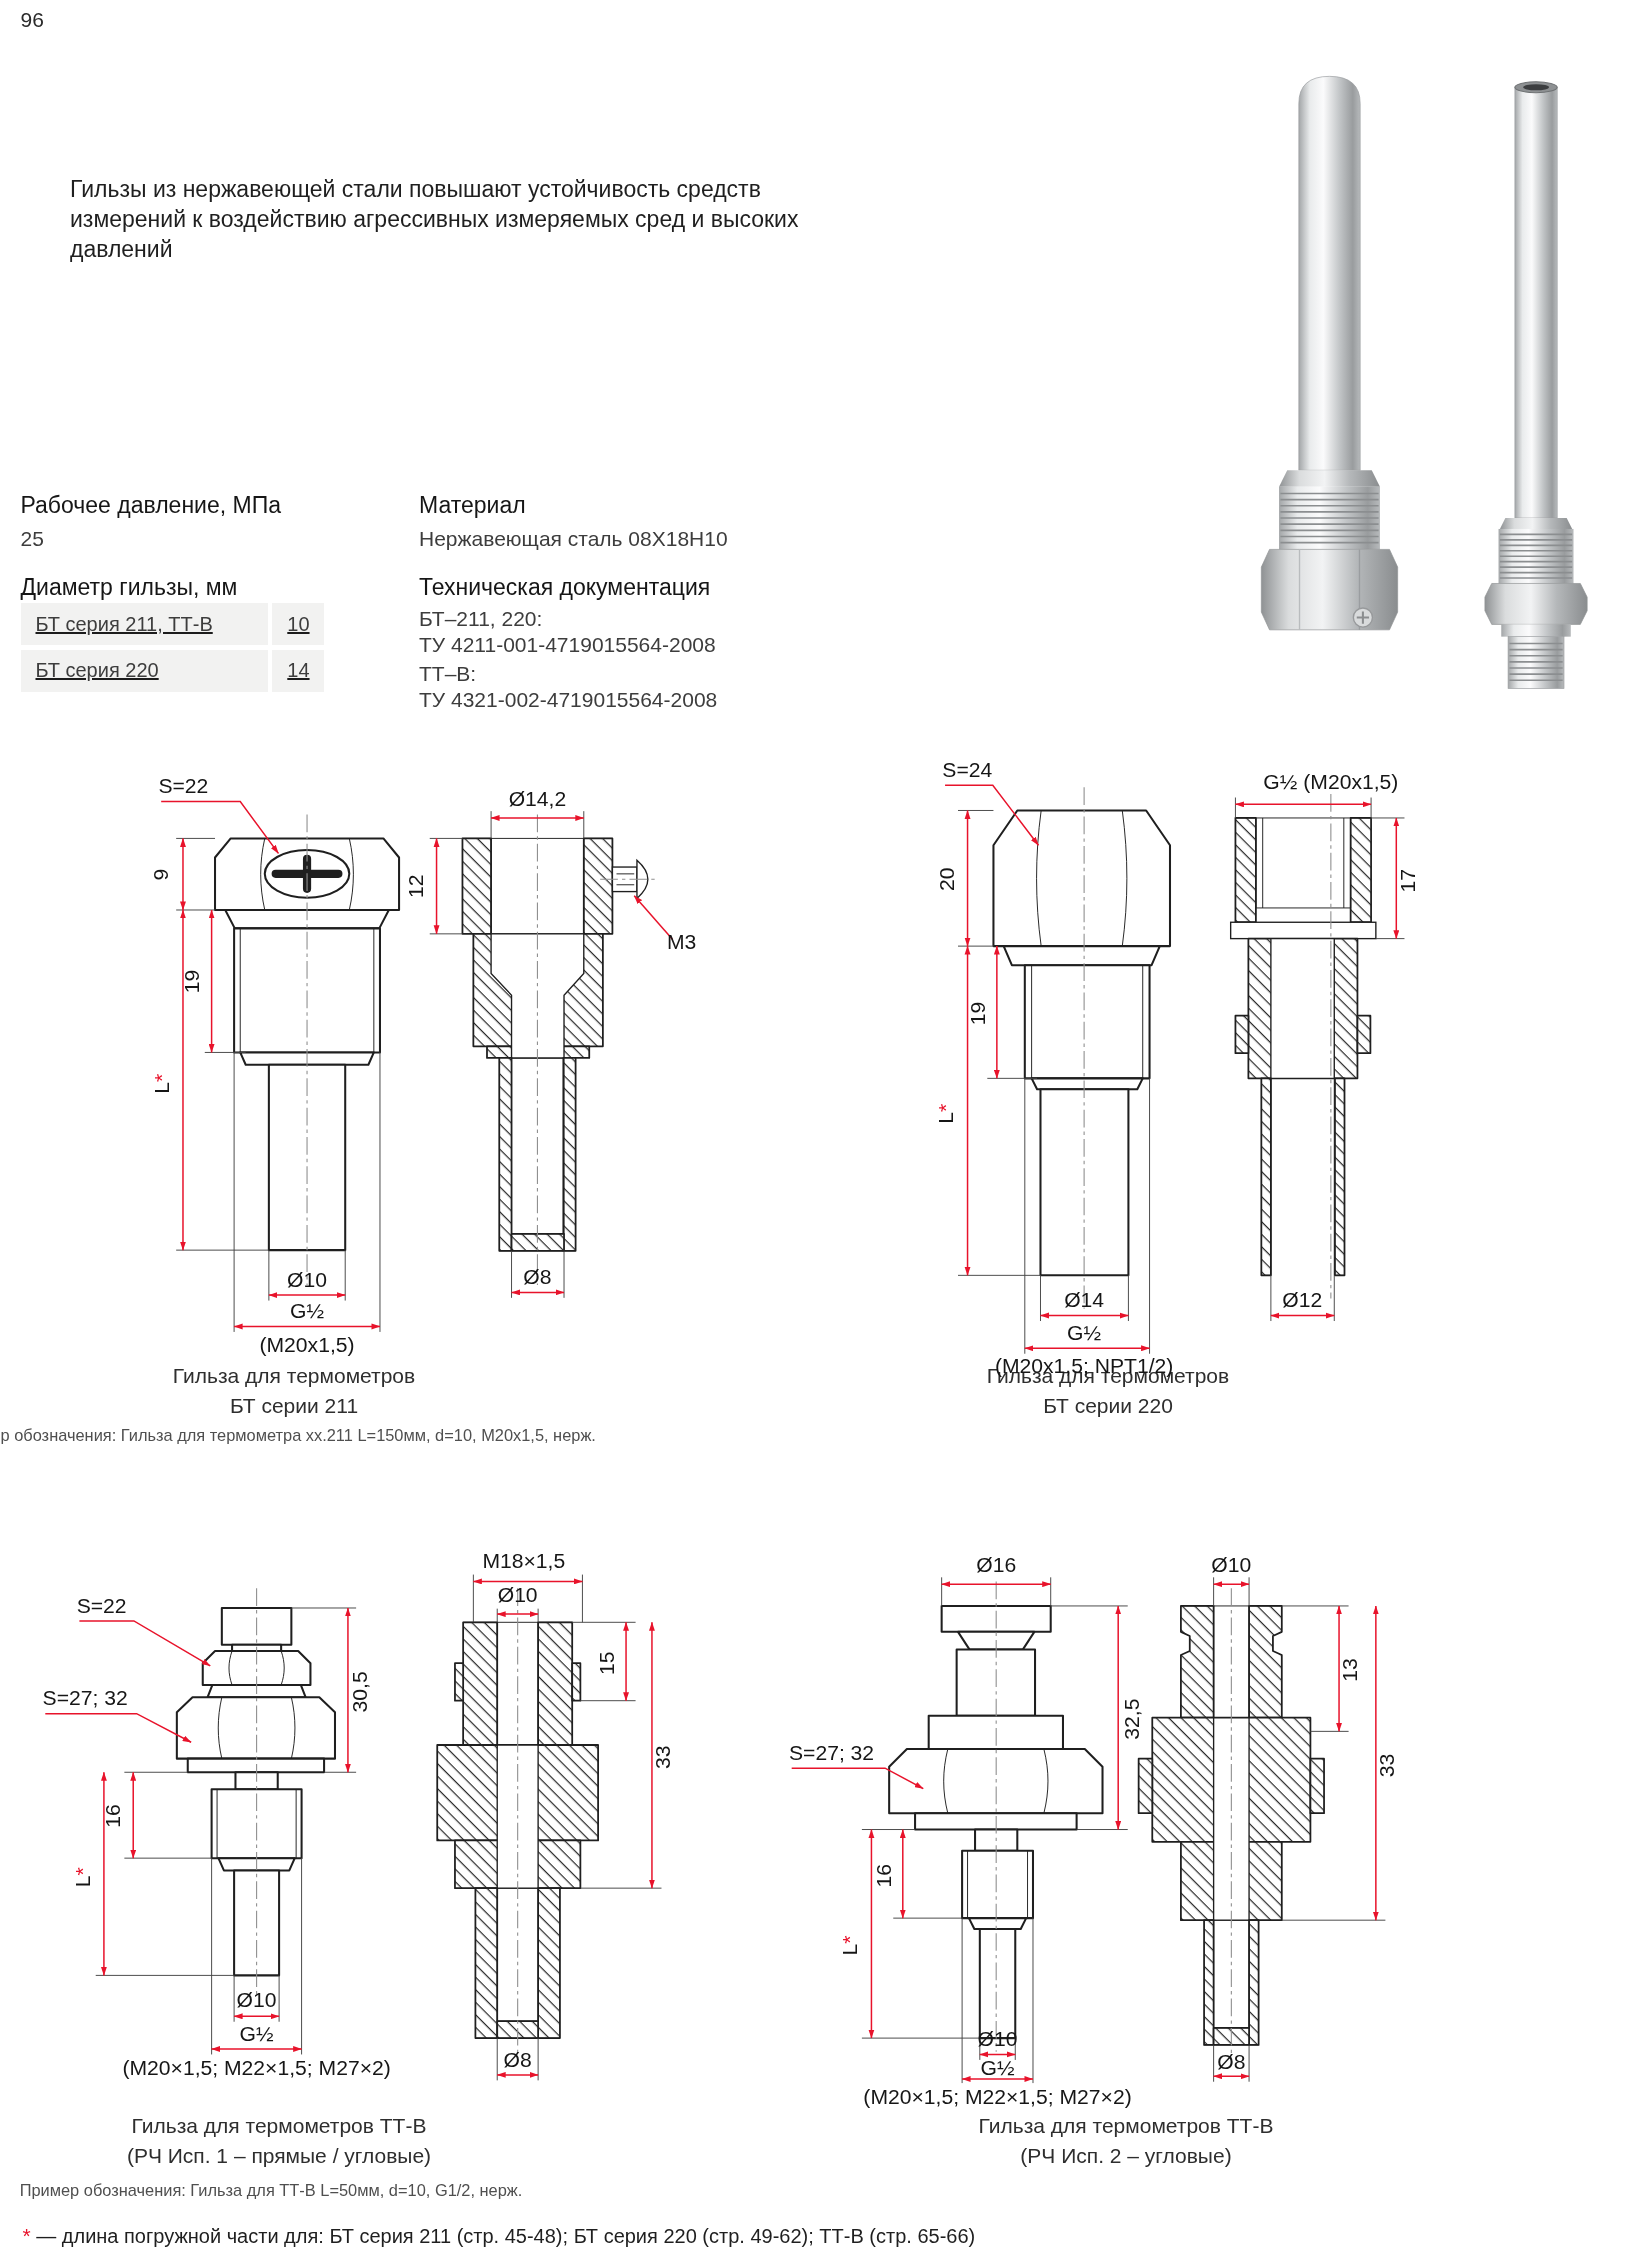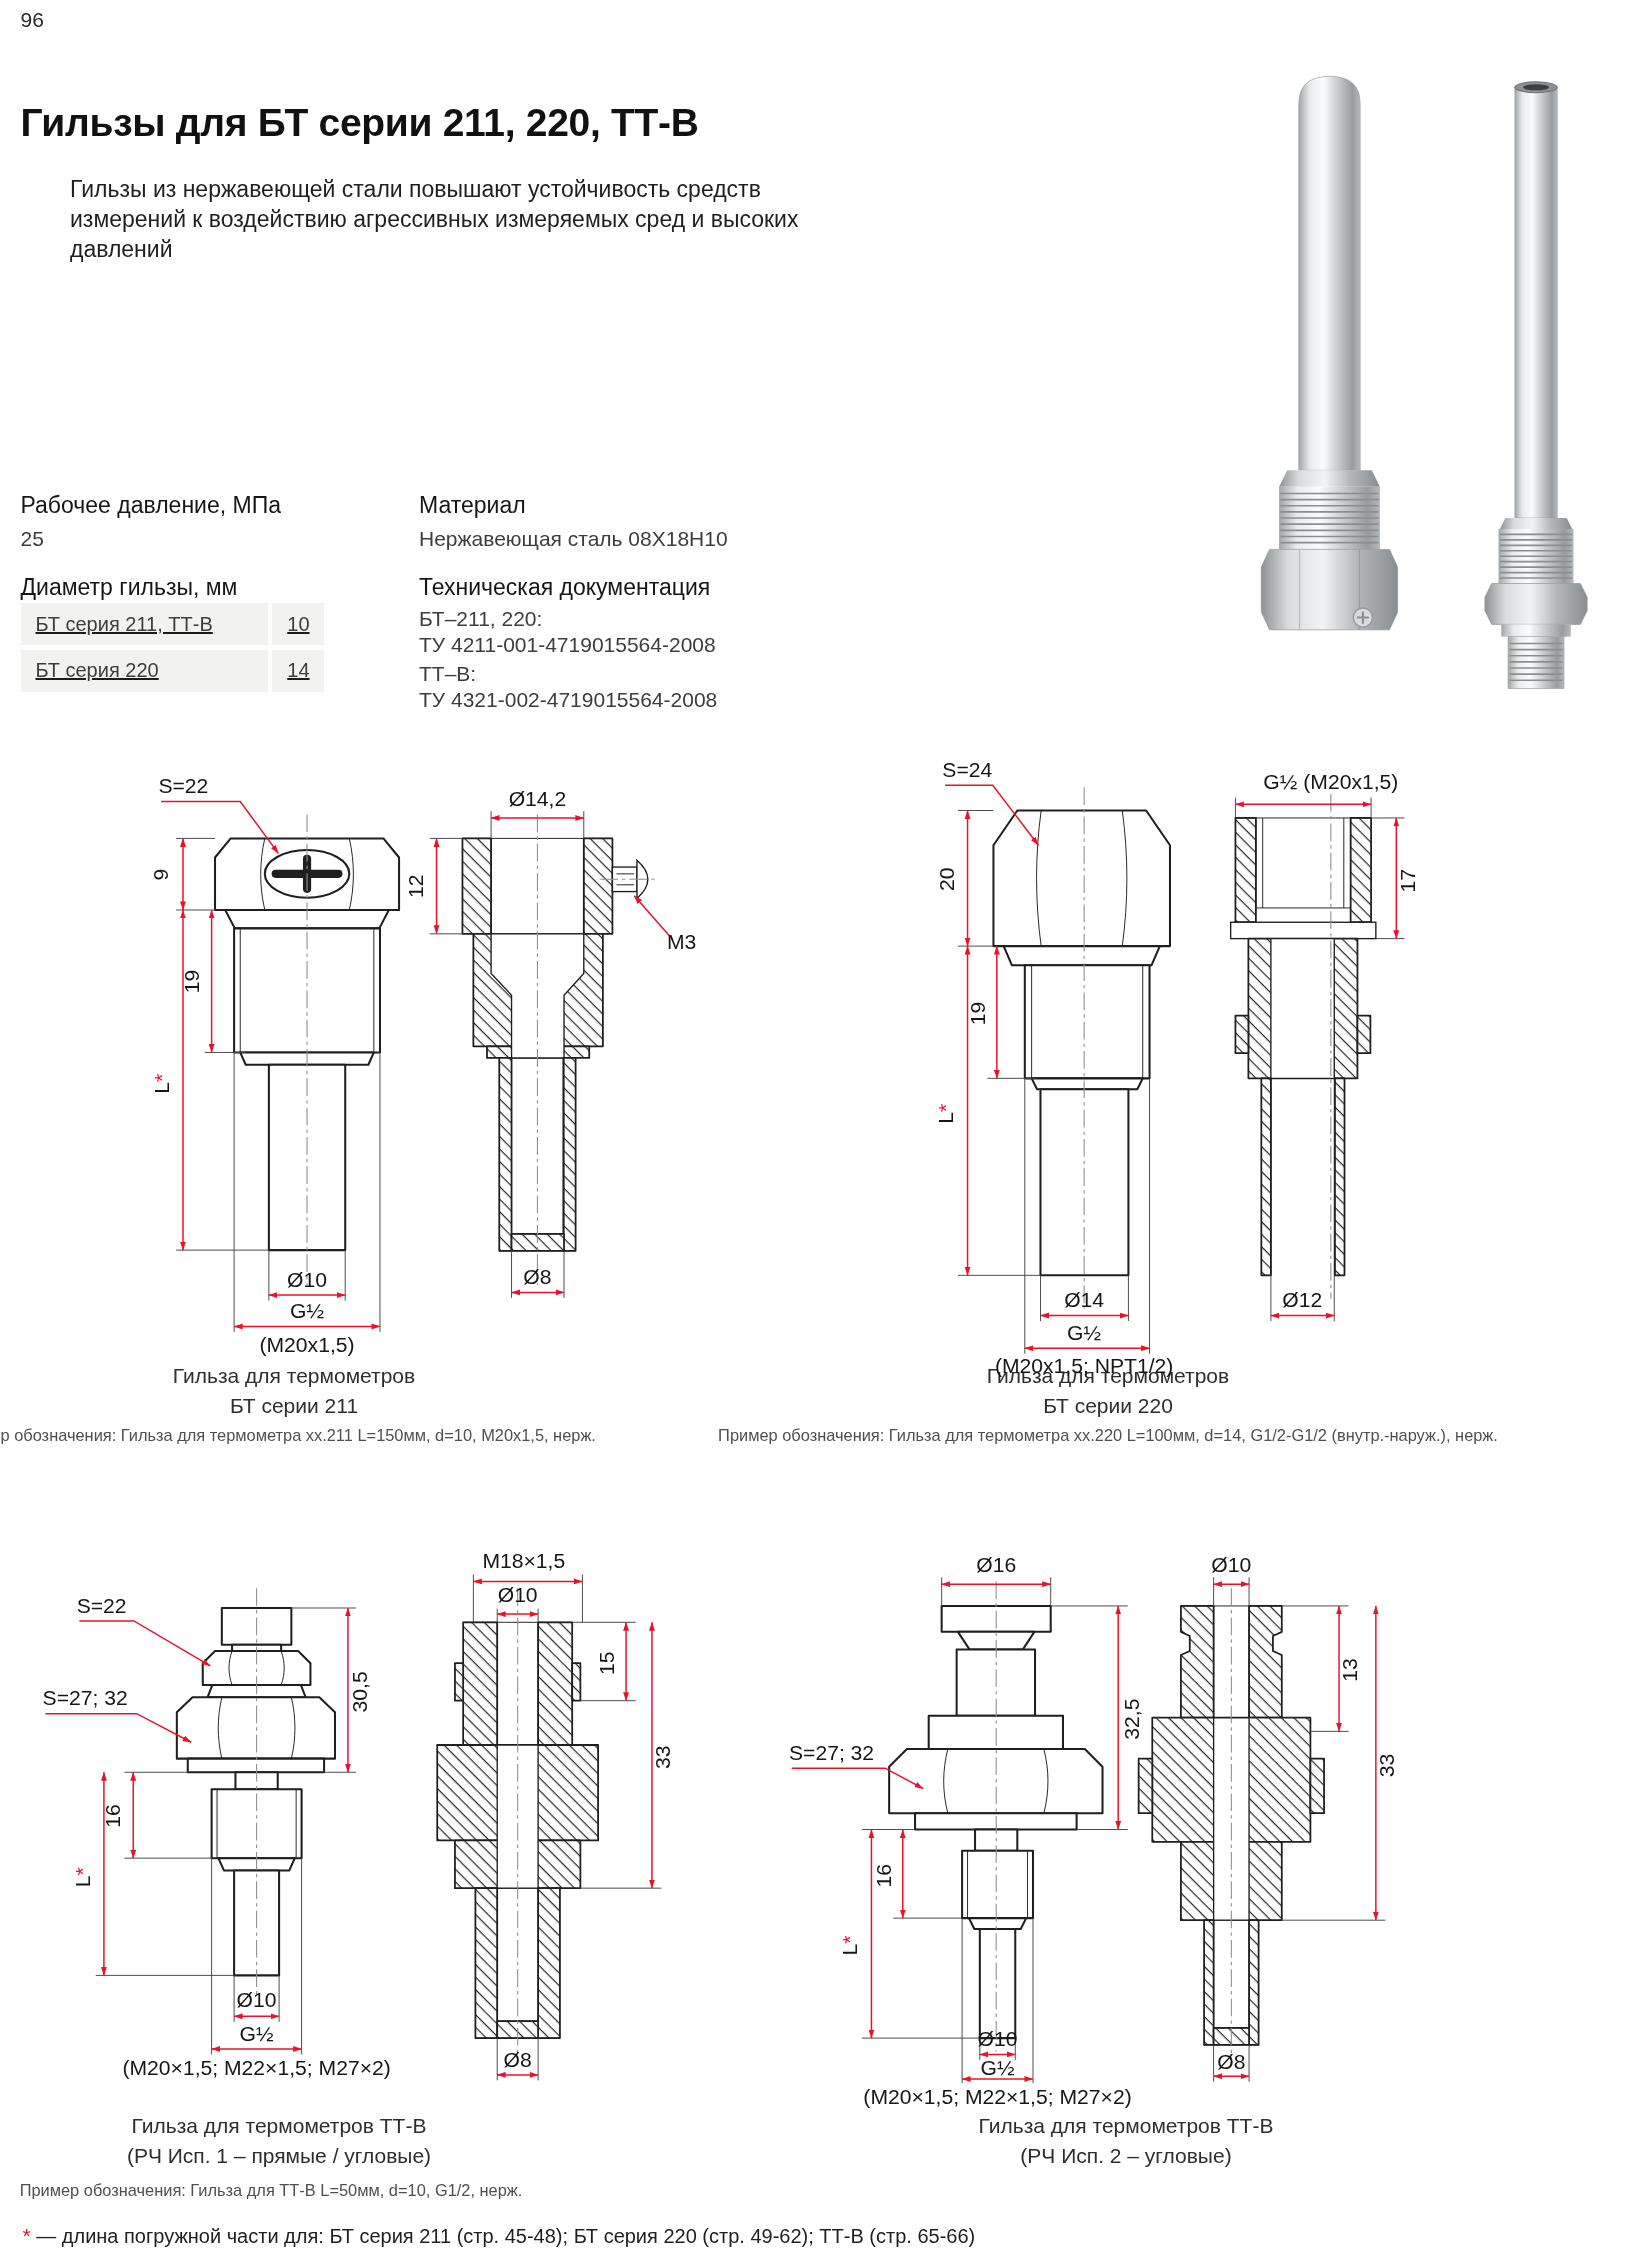--- a/index.html
+++ b/index.html
@@ -38,21 +38,20 @@
   .dim{stroke:#e8132b;stroke-width:2.2;fill:none;}
   .cl{stroke:#8f8f8f;stroke-width:1.6;stroke-dasharray:26 6 5 6;fill:none;}
   .thr{stroke:#8b8e90;stroke-width:2.4;}
 </style>
 </head>
 <body>
 
 <div class="page">
 
   <div class="abs pagenum">96</div>
-  <div class="abs title">Гильзы для БТ серии 211, 220, ТТ-В</div>
   <div class="abs intro">Гильзы из нержавеющей стали повышают устойчивость средств измерений к воздействию агрессивных измеряемых сред и высоких давлений</div>
 
 
   <div class="abs spec-l h2" style="top:492px;">Рабочее давление, МПа</div>
   <div class="abs spec-l val" style="top:525px;">25</div>
   <div class="abs spec-l h2" style="top:574px;">Диаметр гильзы, мм</div>
 
   <div class="abs tbl">
     <div class="trow">
       <div class="tname">БТ серия 211, ТТ-В</div>
@@ -74,21 +73,20 @@
 
   <div class="abs caption" style="left:294px;top:1361px;">
     <div>Гильза для термометров</div>
     <div>БТ серии 211</div>
   </div>
   <div class="abs caption" style="left:1108px;top:1361px;">
     <div>Гильза для термометров</div>
     <div>БТ серии 220</div>
   </div>
   <div class="abs example" style="left:273px;top:1426px;">Пример обозначения: Гильза для термометра хх.211 L=150мм, d=10, М20х1,5, нерж.</div>
-  <div class="abs example" style="left:1108px;top:1426px;">Пример обозначения: Гильза для термометра хх.220 L=100мм, d=14, G1/2-G1/2 (внутр.-наруж.), нерж.</div>
 
   <div class="abs caption" style="left:279px;top:2111px;">
     <div>Гильза для термометров ТТ-В</div>
     <div>(РЧ Исп. 1 – прямые / угловые)</div>
   </div>
   <div class="abs caption" style="left:1126px;top:2111px;">
     <div>Гильза для термометров ТТ-В</div>
     <div>(РЧ Исп. 2 – угловые)</div>
   </div>
   <div class="abs example" style="left:271px;top:2181px;">Пример обозначения: Гильза для ТТ-В L=50мм, d=10, G1/2, нерж.</div>

